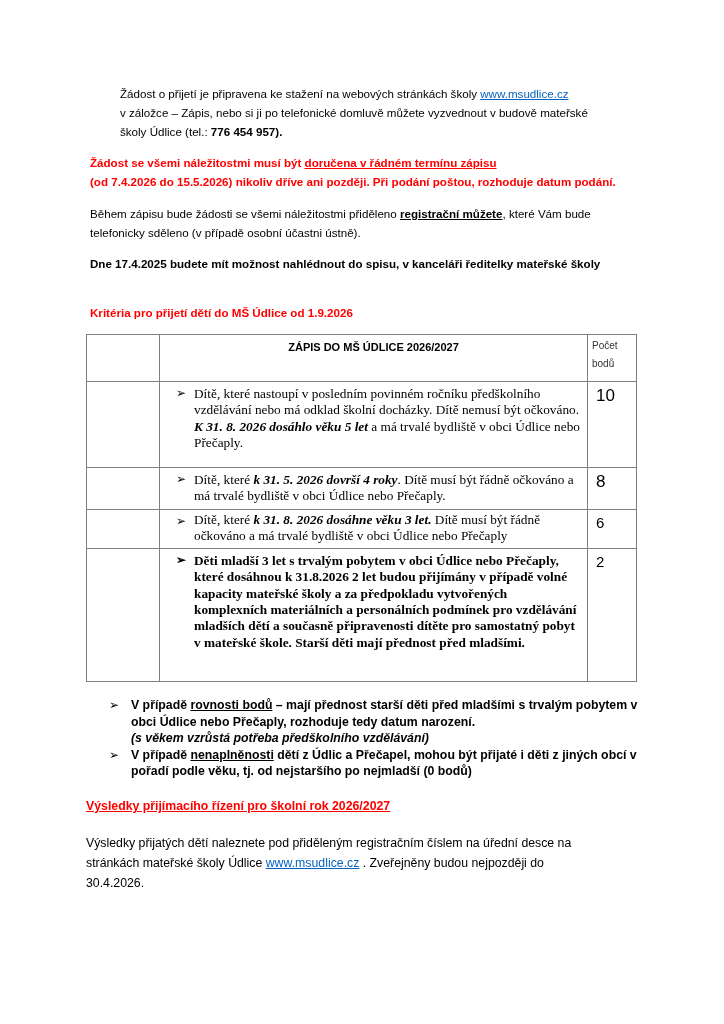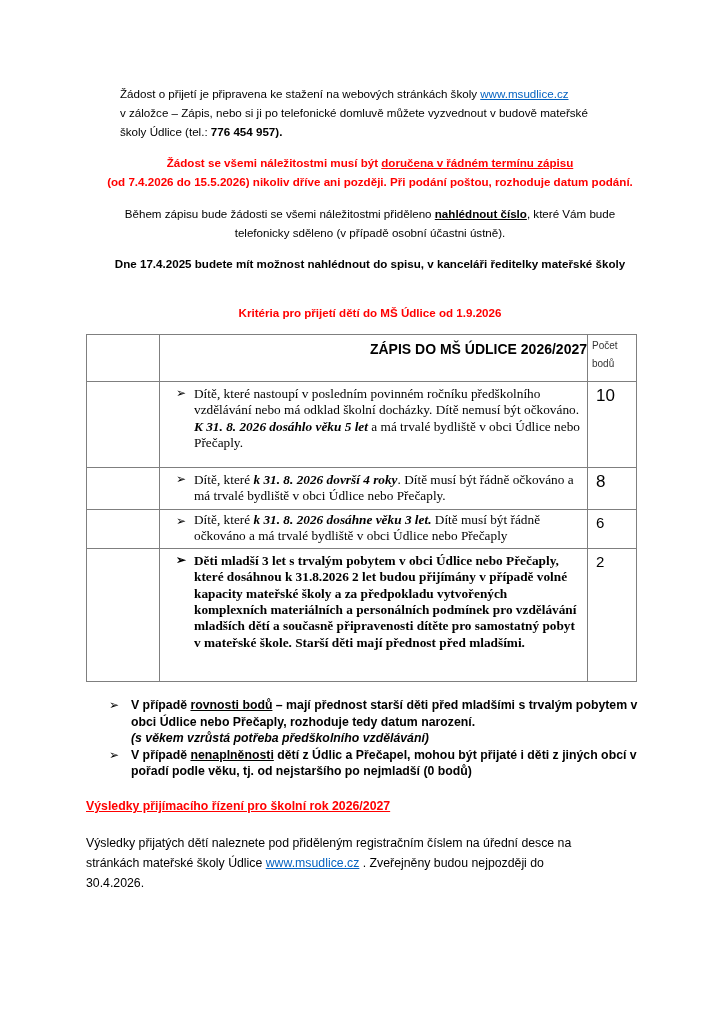--- a/index.html
+++ b/index.html
@@ -1,31 +1,31 @@
 <!DOCTYPE html>
 <html><head>
 <meta charset="utf-8">
 <style>
   html, body { margin:0; padding:0; background:#ffffff; }
   body { width:724px; height:1024px; position:relative; overflow:hidden;
          font-family:"Liberation Sans", "DejaVu Sans", sans-serif; color:#000; }
   .p { position:absolute; font-size:11.6px; line-height:19px; }
-  .c { text-align:center; }
+  .c { text-align:left; }
   .b { font-weight:bold; }
   .red { color:#ff0000; }
   .u { text-decoration:underline; }
   a.link { color:#0563c1; text-decoration:underline; }
 
   table.crit { position:absolute; left:86px; top:334px; width:551px;
                border-collapse:collapse; }
   table.crit td { border:1.5px solid #7f7f7f; vertical-align:top; padding:0; }
   .col1 { width:72px; }
   .col3 { width:40px; }
   .hdr-title { font-family:"Liberation Sans", sans-serif; font-weight:bold;
-               font-size:14px; text-align:right; padding-top:6px !important; }
+               font-size:11px; text-align:center; padding-top:6px !important; }
   .hdr-pts { font-size:10px; line-height:18px; padding:2px 0 0 4px !important; color:#333; }
   .cell { font-family:"Liberation Serif", "DejaVu Serif", serif; font-size:13.3px; line-height:16.3px;
           padding:4px 4px 4px 34px !important; position:relative; }
   .cell .arrow { position:absolute; left:16px; top:3px; font-size:12px; }
   .pts { font-family:"Liberation Sans", sans-serif; font-size:17px; padding:4px 0 0 8px !important; }
   .pts.small { font-size:15px; }
   .bi { font-weight:bold; font-style:italic;text-align:center; }
 
   .notes { position:absolute; left:109px; top:697px; width:540px;
            font-family:"Liberation Sans", sans-serif; font-weight:bold; font-size:12.3px; line-height:16.5px; }
@@ -41,21 +41,21 @@
   <div>v záložce – Zápis, nebo si ji po telefonické domluvě můžete vyzvednout v budově mateřské</div>
   <div><span>školy Údlice (tel.:  </span><span class="b">776 454 957).</span></div>
 </div>
 
 <div class="p c b red" style="left:90px; top:153px; width:560px;">
   <div><span>Žádost se všemi náležitostmi musí být </span><span class="u">doručena v řádném termínu zápisu</span></div>
   <div>(od 7.4.2026 do 15.5.2026) nikoliv dříve ani později. Při podání poštou, rozhoduje datum podání.</div>
 </div>
 
 <div class="p c" style="left:90px; top:204px; width:560px;">
-  <div><span>Během zápisu bude žádosti se všemi náležitostmi přiděleno </span><span class="b u">nahlédnout číslo</span><span>, které Vám bude</span></div>
+  <div><span>Během zápisu bude žádosti se všemi náležitostmi přiděleno </span><span class="b u">registrační můžete</span><span>, které Vám bude</span></div>
   <div>telefonicky sděleno (v případě osobní účastni ústně).</div>
 </div>
 
 <div class="p c b" style="left:90px; top:254px; width:560px;">
   <div>Dne 17.4.2025 budete mít možnost nahlédnout do spisu, v kanceláři ředitelky mateřské školy</div>
 </div>
 
 <div class="p c b red" style="left:90px; top:303px; width:560px;">Kritéria pro přijetí dětí do MŠ Údlice od 1.9.2026</div>
 
 <table class="crit">
@@ -70,21 +70,21 @@
     <td class="cell">
       <span class="arrow">➢</span>
       <span>Dítě, které nastoupí v posledním povinném ročníku předškolního vzdělávání nebo má odklad školní docházky. Dítě nemusí být očkováno. </span><span class="bi">K 31. 8. 2026 dosáhlo věku 5 let</span><span> a má trvalé bydliště v obci Údlice nebo Přečaply.</span>
     </td>
     <td class="col3 pts">10</td>
   </tr>
   <tr style="height:40px;">
     <td class="col1"></td>
     <td class="cell">
       <span class="arrow">➢</span>
-      <span>Dítě, které </span><span class="bi">k 31. 8. 2026 dovrší 4 roky</span><span>.  Dítě musí být řádně očkováno a má trvalé bydliště v obci Údlice nebo Přečaply.</span>
+      <span>Dítě, které </span><span class="bi">k 31. 5. 2026 dovrší 4 roky</span><span>.  Dítě musí být řádně očkováno a má trvalé bydliště v obci Údlice nebo Přečaply.</span>
     </td>
     <td class="col3 pts">8</td>
   </tr>
   <tr style="height:37px;">
     <td class="col1"></td>
     <td class="cell" style="padding-top:2px !important;">
       <span class="arrow">➢</span>
       <span>Dítě, které </span><span class="bi">k 31. 8. 2026 dosáhne věku 3 let.</span><span> Dítě musí být řádně očkováno a má trvalé bydliště v obci Údlice nebo Přečaply</span>
     </td>
     <td class="col3 pts small">6</td>

